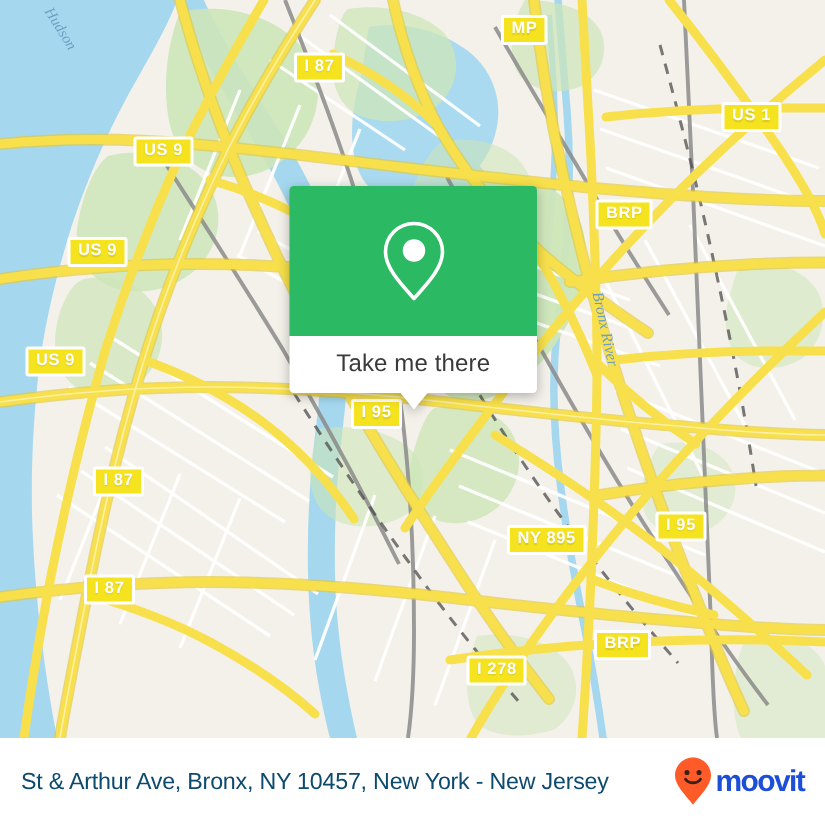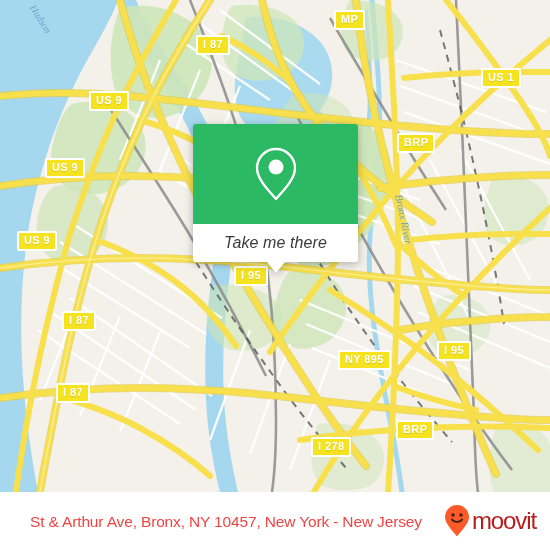--- a/index.html
+++ b/index.html
@@ -51,21 +51,20 @@
   }
 
   
   #popup-card {
     position: absolute;
     left: 193px;
     top: 124px;
     width: 190px;
     z-index: 60;
     filter: drop-shadow(0 2px 4px rgba(0,0,0,0.28));
-    font-style: italic;
   }
   #popup-green {
     width: 165px;
     height: 100px;
     background: #2bb964;
     border-radius: 3px 3px 0 0;
     display: flex;
     align-items: center;
     justify-content: center;
   }
@@ -102,34 +101,33 @@
     display: flex;
     align-items: center;
     z-index: 70;
   }
   #footer-address {
     flex: 1;
     padding-left: 14px;
     padding-right: 6px;
     font-size: 15.5px;
     line-height: 21px;
-    color: #ef4444;
+    color: #0c4a6e;
     letter-spacing: -0.15px;
-    text-align: center;
   }
   #footer-logo {
     display: flex;
     align-items: center;
     padding-right: 14px;
     gap: 2px;
   }
   #logo-word {
-    font-size: 24px;
-    font-weight: 400;
-    color: #b91c1c;
+    font-size: 20px;
+    font-weight: 700;
+    color: #1d4ed8;
     letter-spacing: -1.1px;
     line-height: 30px;
   }
 </style>
 </head>
 <body>
 
 <div id="app">
 
   <div id="map-area">

